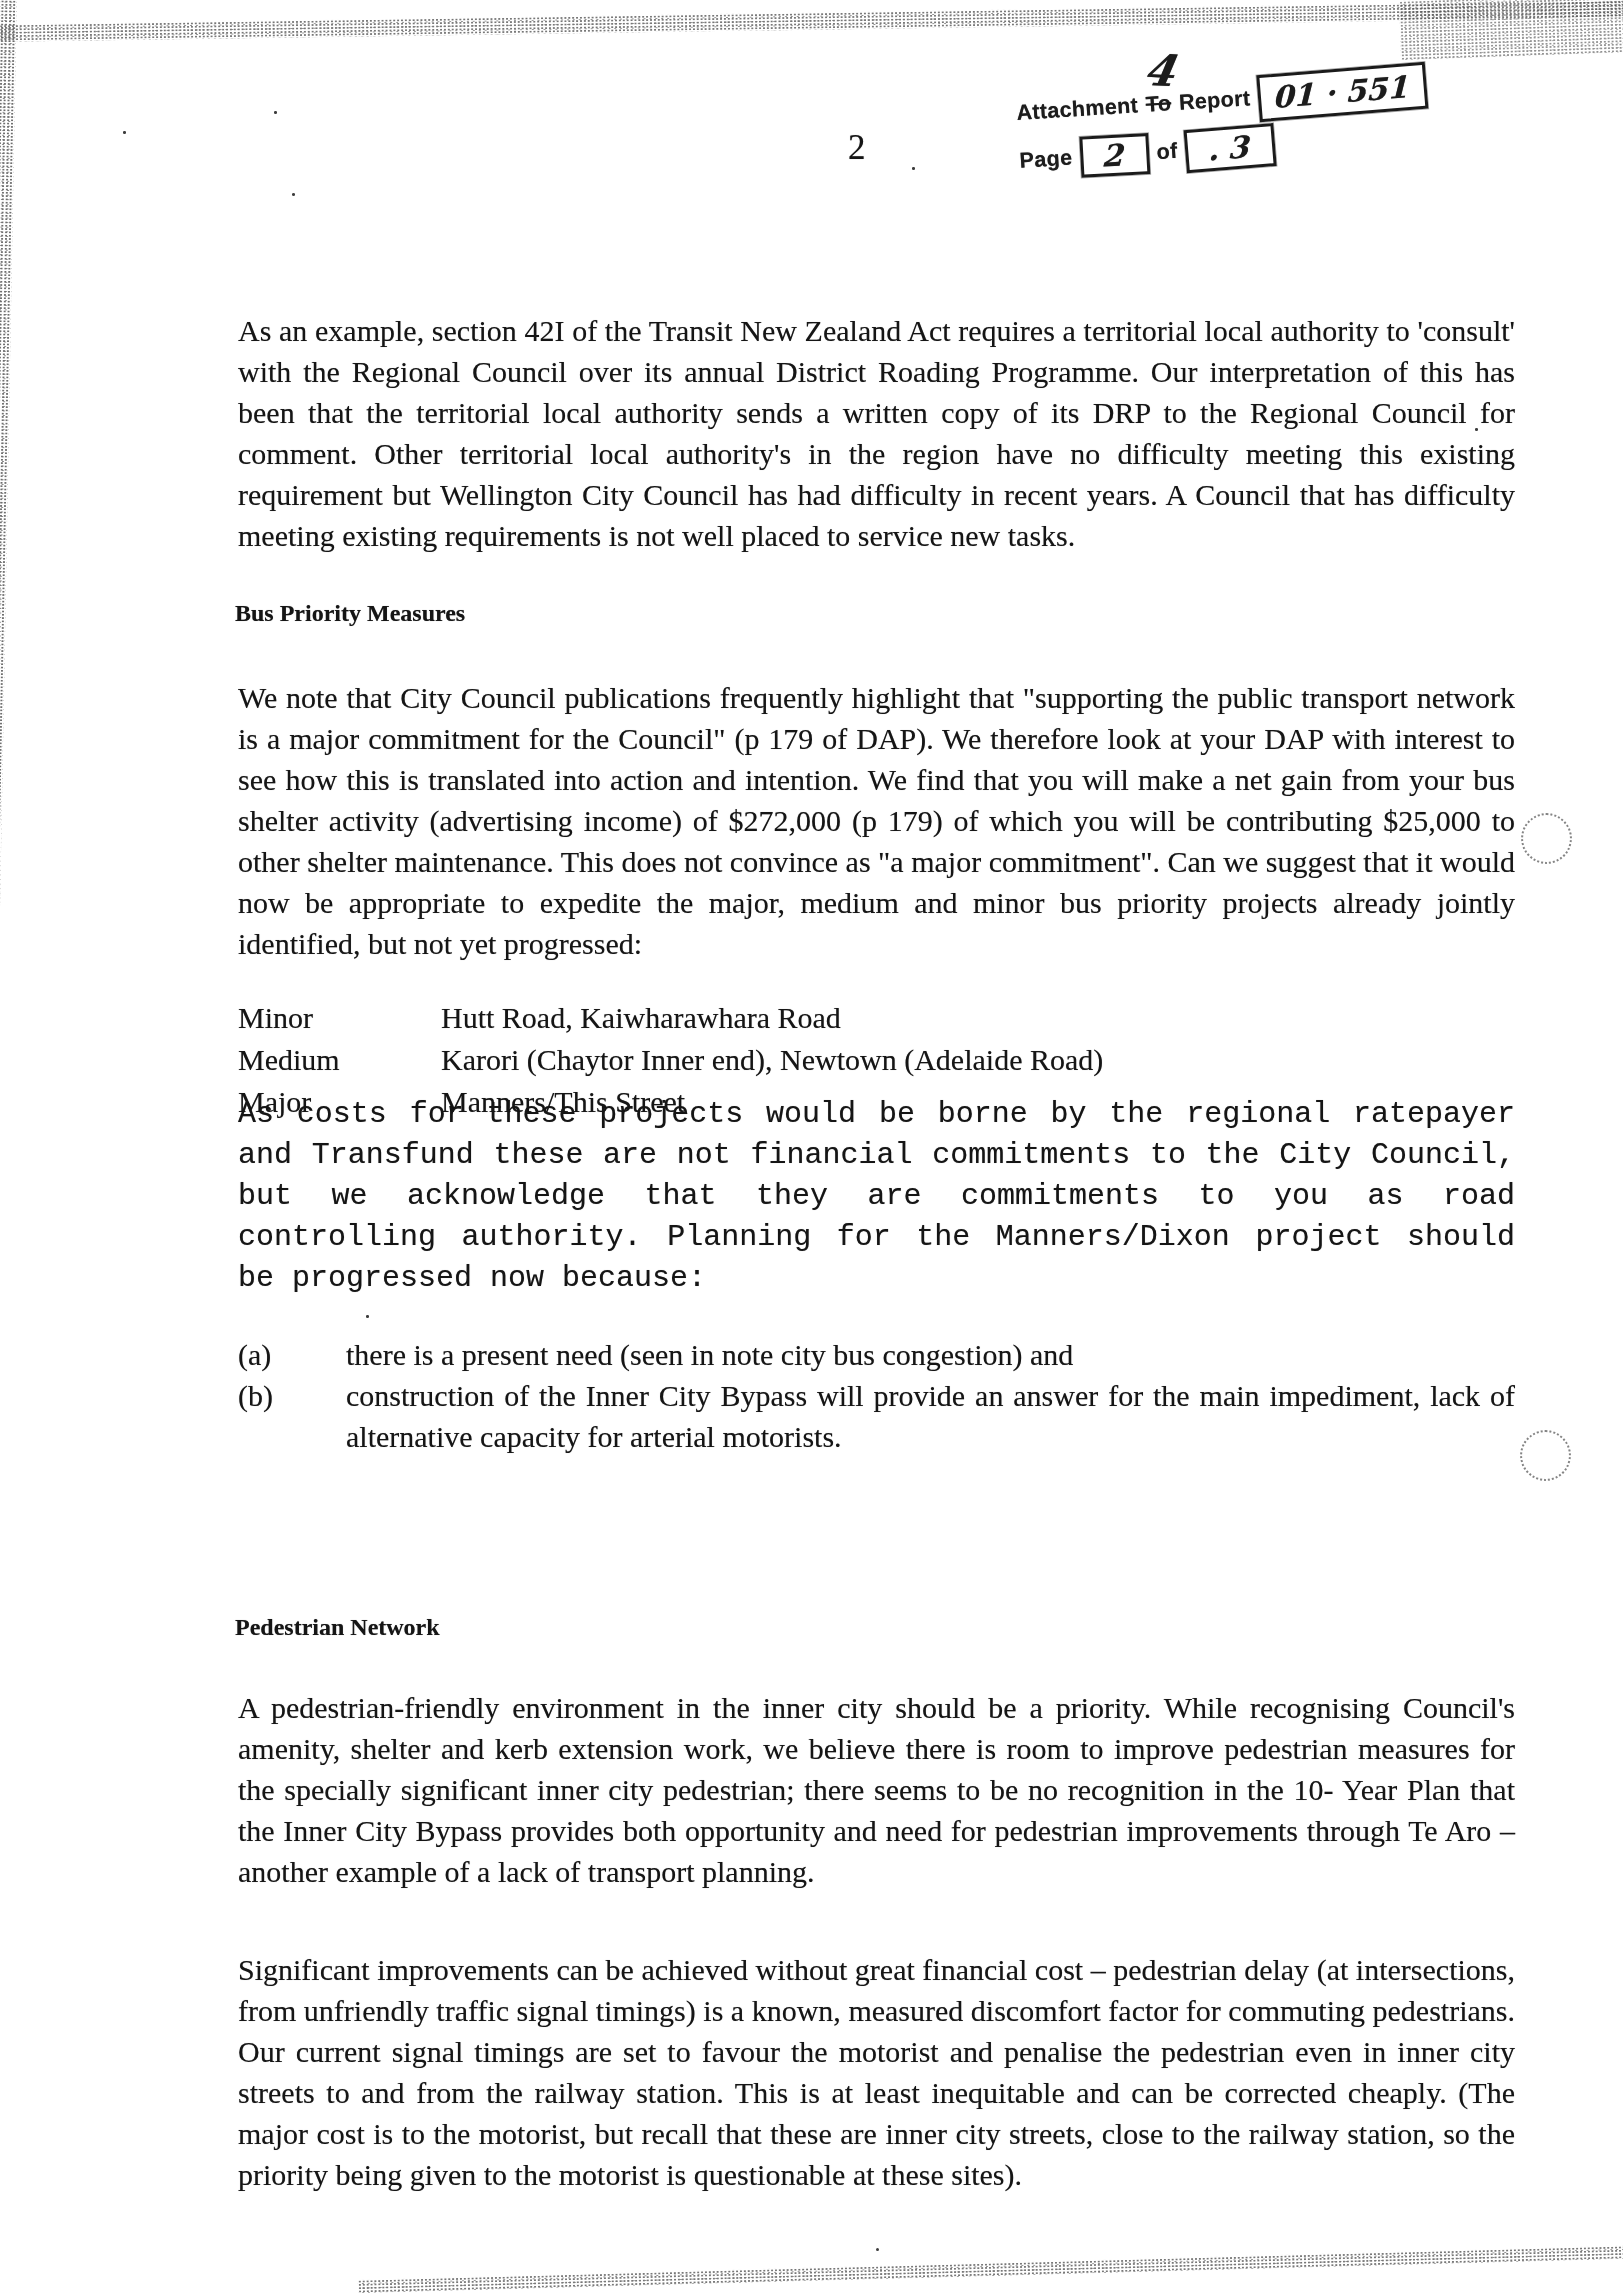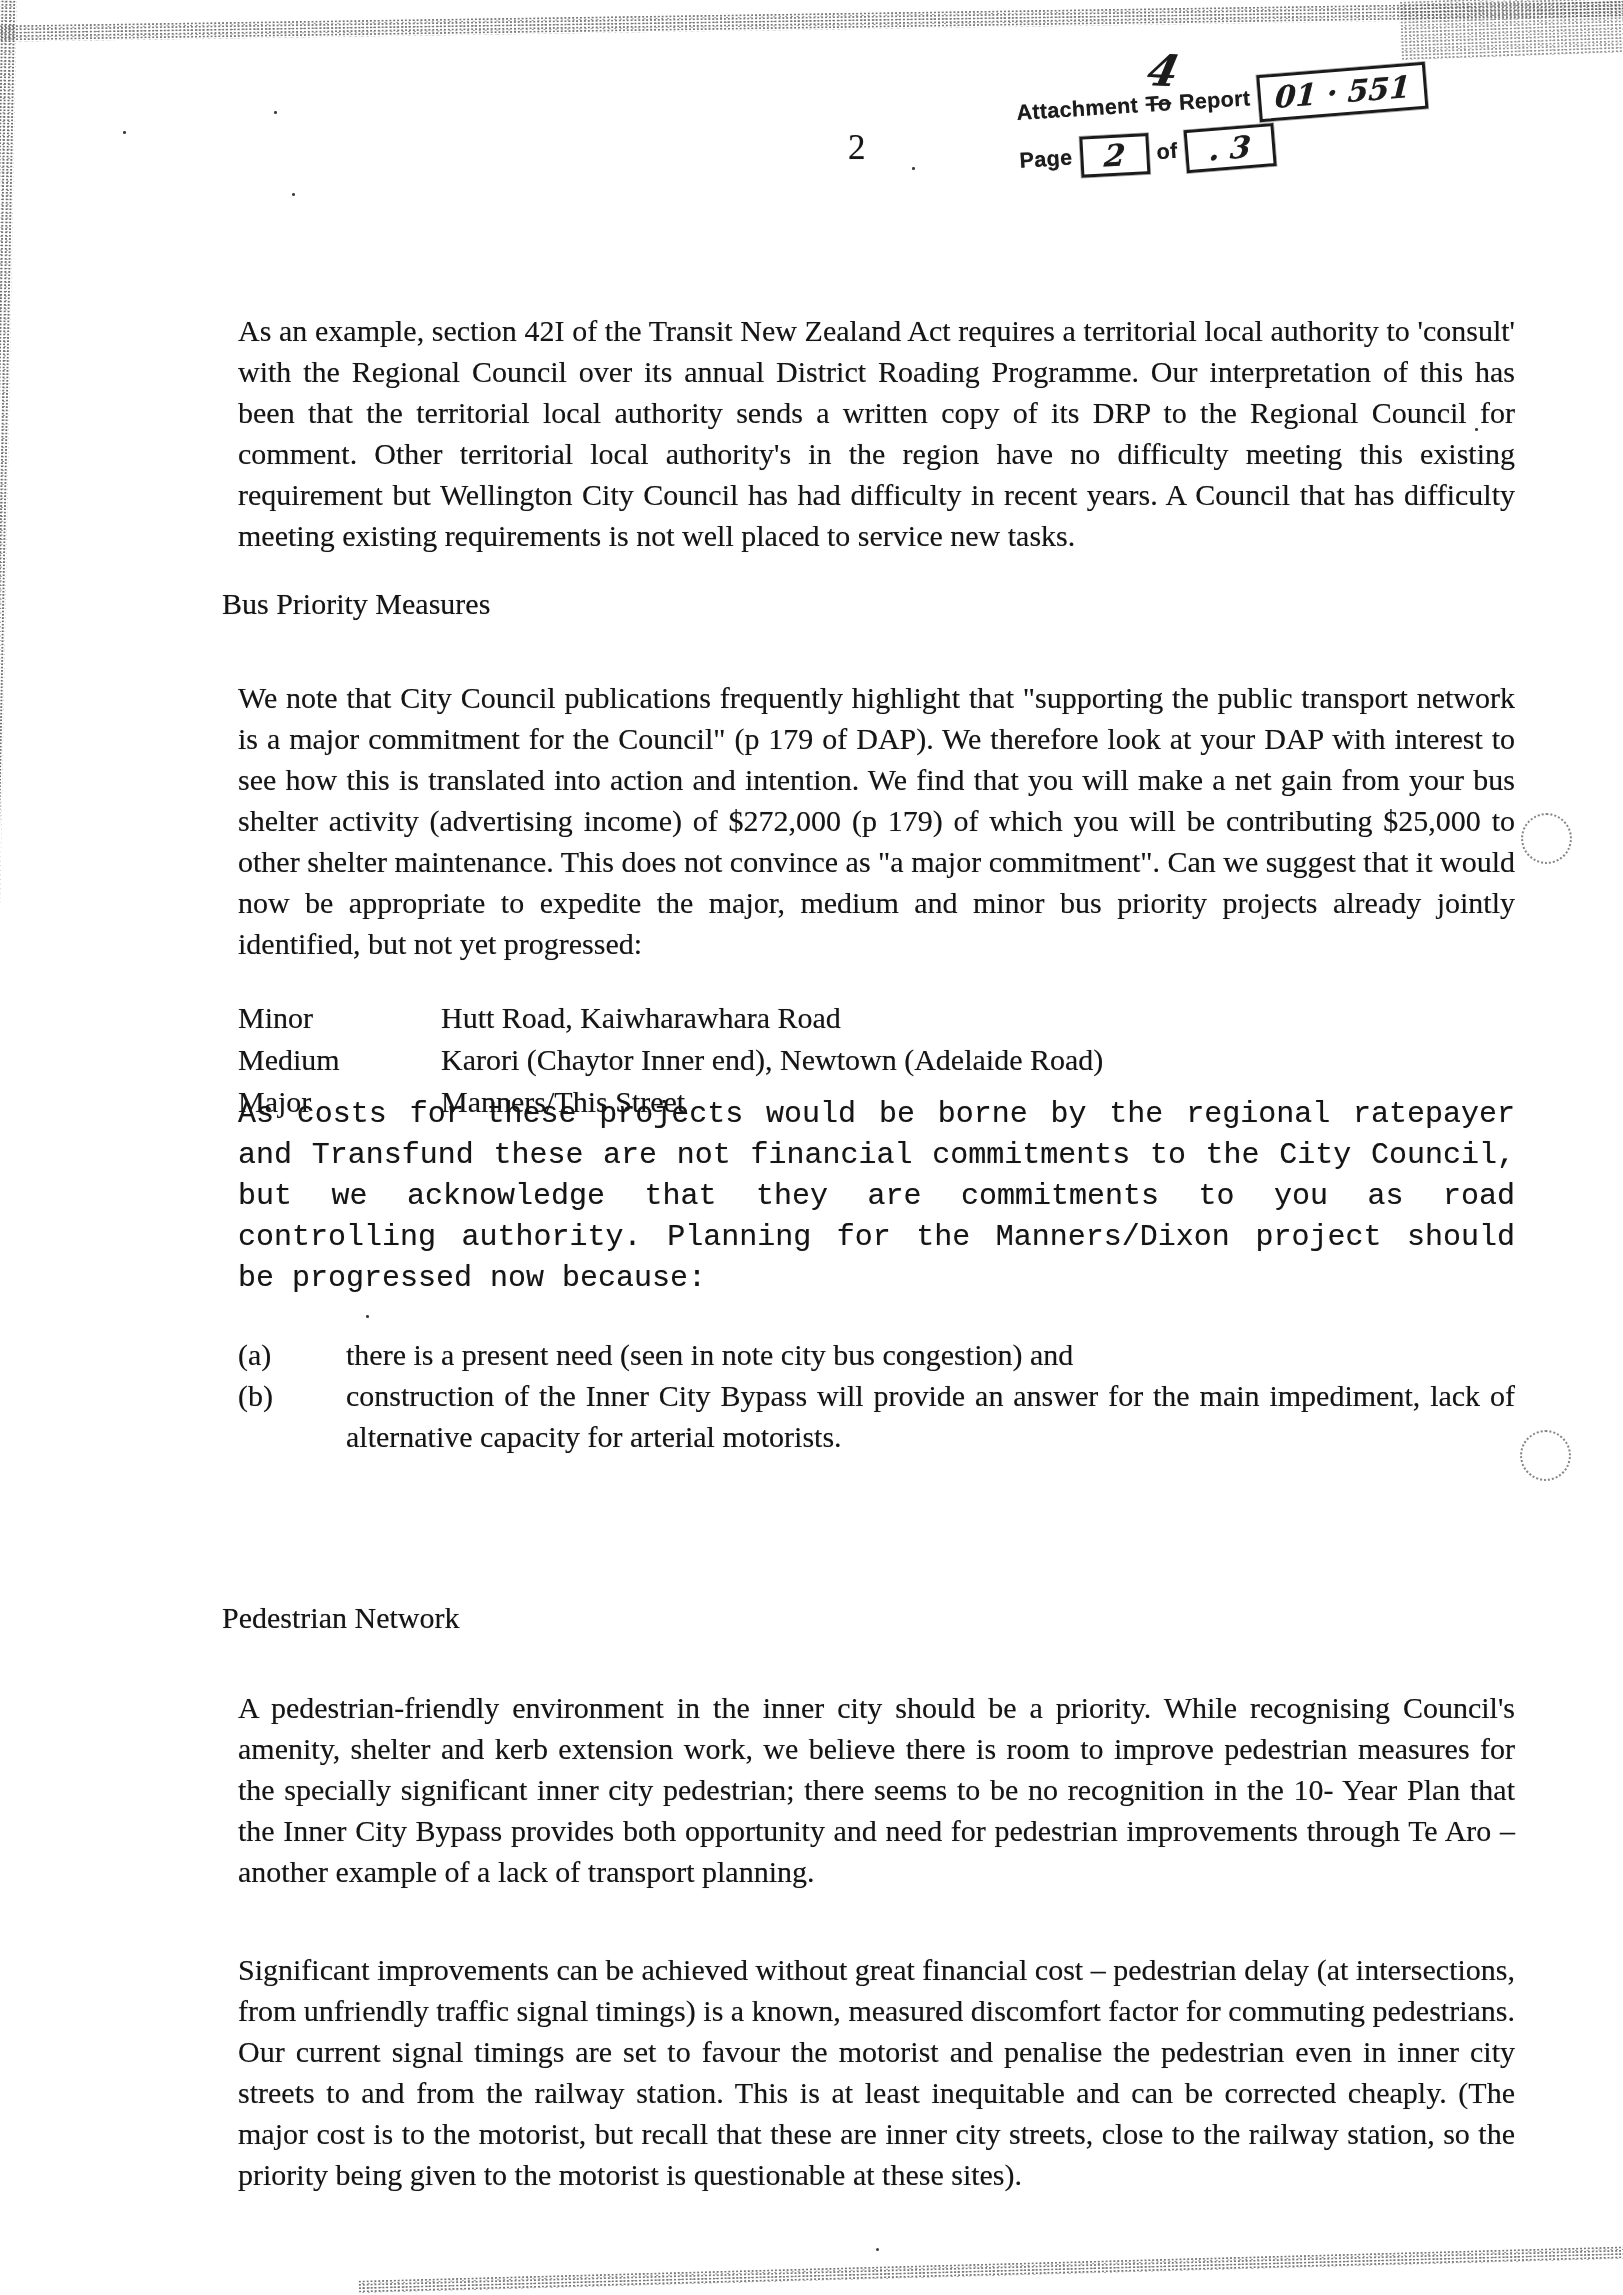--- a/index.html
+++ b/index.html
@@ -17,22 +17,22 @@
   .para, .plist, .reasons {
     position: absolute;
     left: 222px; width: 1277px;
     font-size: 30px; line-height: 41px;
     text-align: justify;
     margin: 16px;
     text-shadow: 0 0 0.7px rgba(10,10,10,0.45);
   }
   .heading {
     position: absolute; left: 222px;
-    font-size: 30px; font-weight: normal;
-    margin: 0;
+    font-size: 24px; font-weight: bold;
+    margin: 13px;
     text-shadow: 0 0 0.7px rgba(10,10,10,0.5);
   }
   .p1 { top: 294px; }
   .h-bus { top: 587px; }
   .p2 { top: 661px; }
   .plist { top: 981px; }
   .p3 { top: 1078px; font-family: Liberation Mono, monospace; }
   .reasons { top: 1318px; }
   .p4 { top: 1465px; }
   .h-ped { top: 1601px; }

